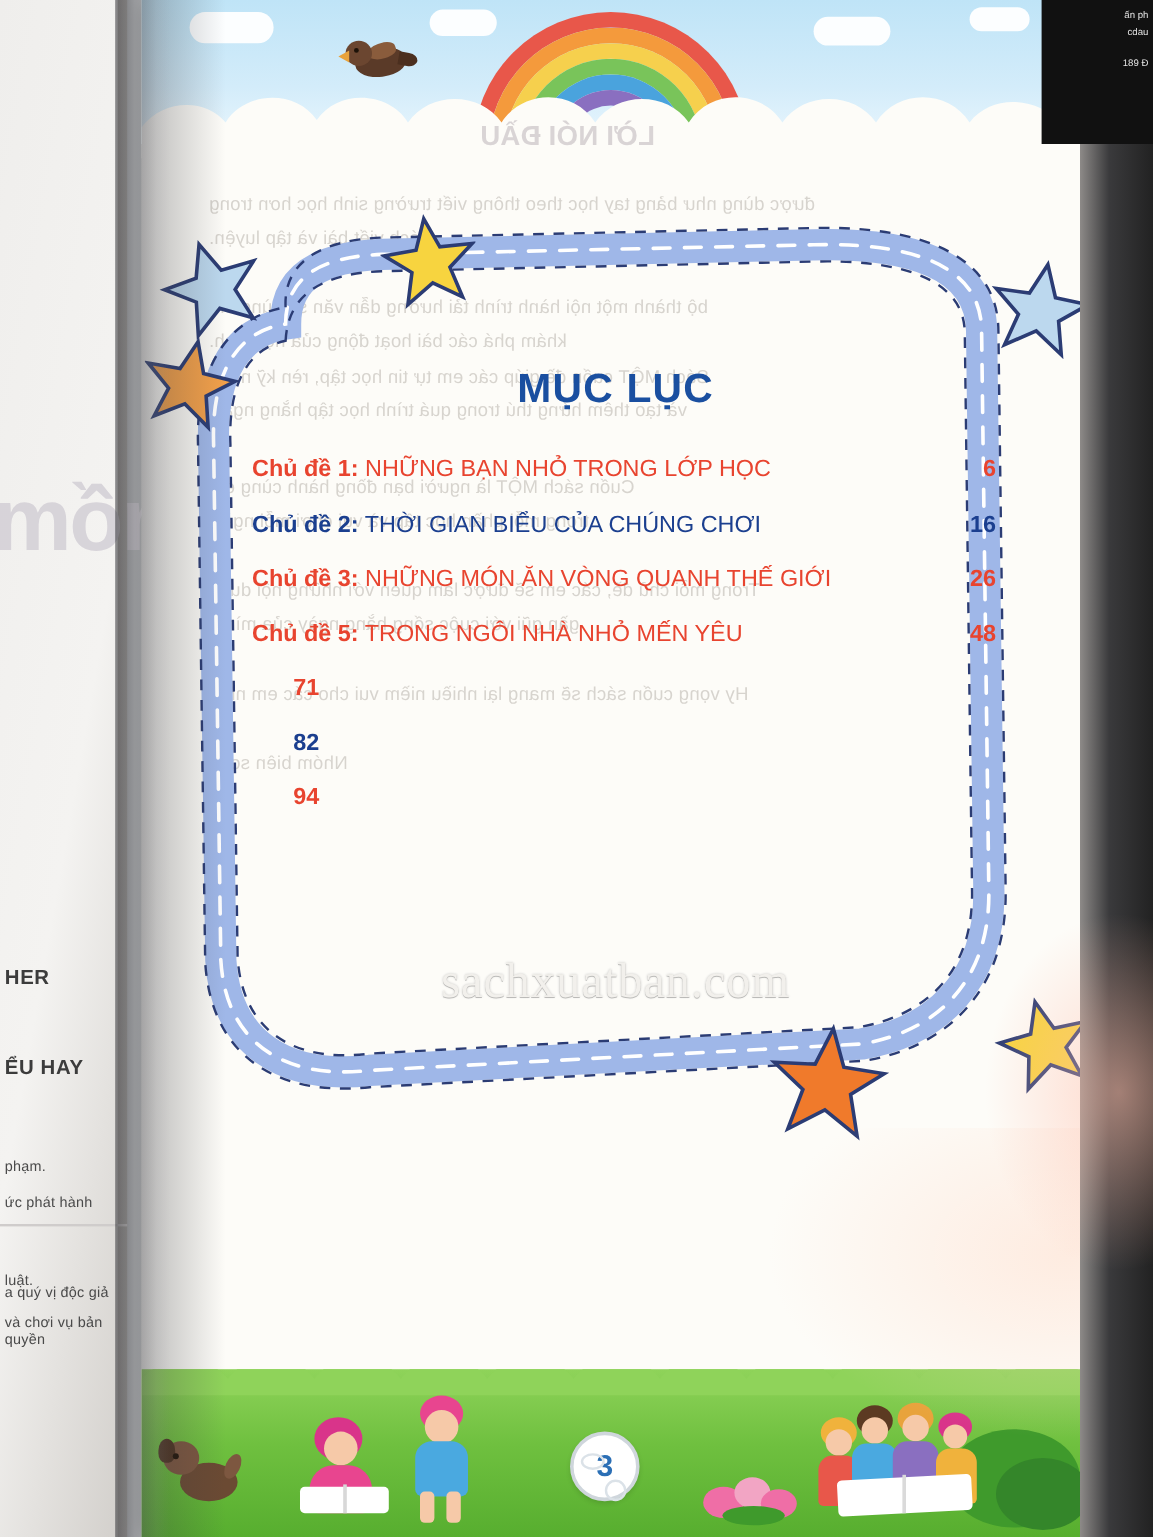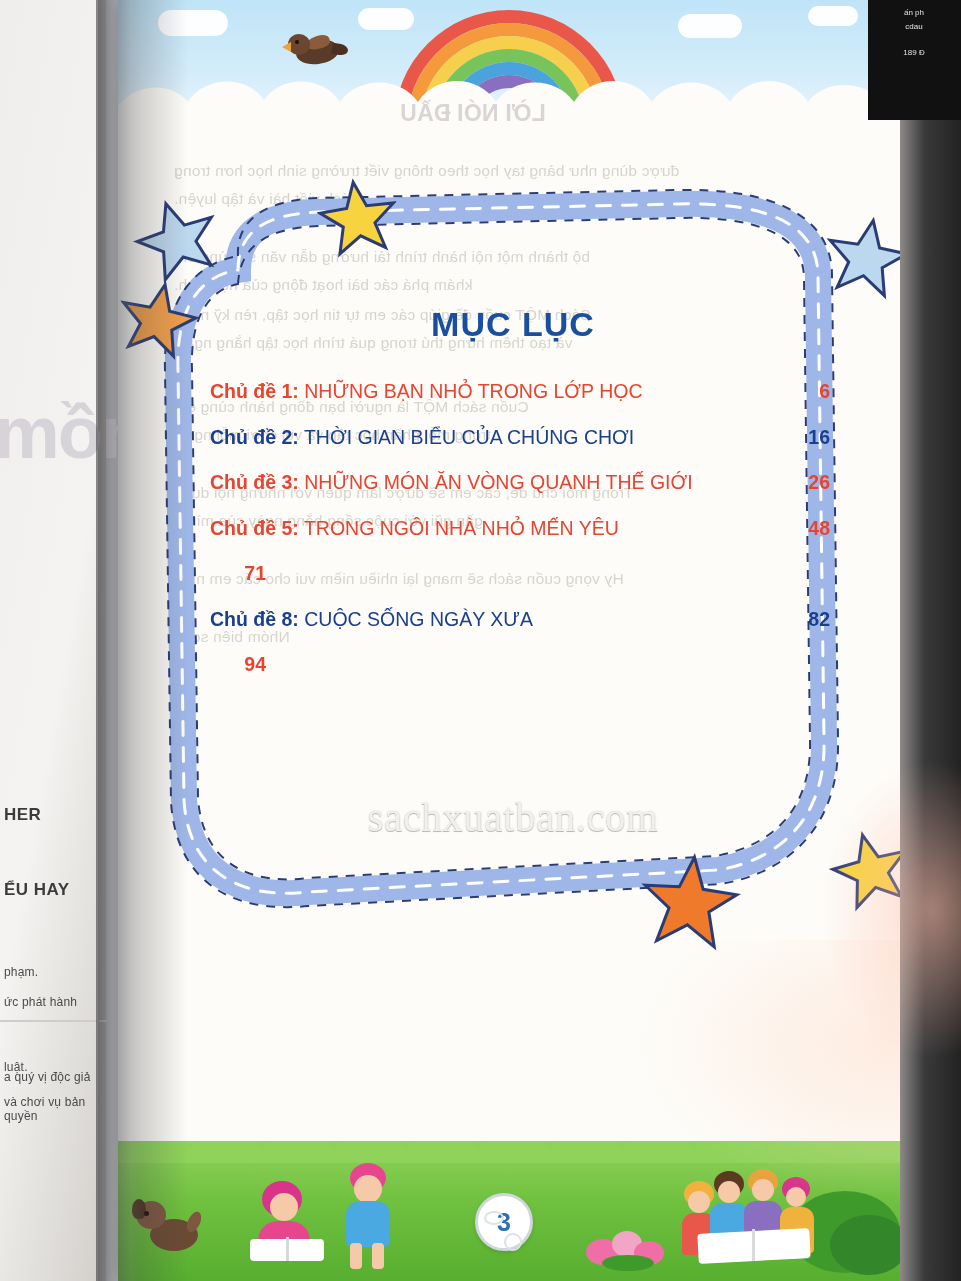--- a/index.html
+++ b/index.html
@@ -80,21 +80,21 @@
     position: absolute;
     left: 868px; top: 0;
     width: 93px; height: 120px;
     background: #111;
   }
   .right-photo .t {
     position: absolute;
     right: 4px;
     font-size: 8px;
     color: #e4e4e4;
-    text-align: center;
+    text-align: right;
     width: 86px;
   }
   .right-glow {
     position:absolute;
     left: 820px; top: 760px;
     width: 141px; height: 300px;
     background: radial-gradient(ellipse at 80% 50%, rgba(255,190,170,.55), rgba(255,190,170,0) 70%);
     pointer-events:none;
   }
 
@@ -382,21 +382,20 @@
           <div class="page c-red">26</div>
         </div>
         <div class="toc-row">
           <div class="label c-red"><span class="chu">Chủ đề 5:</span> <span>TRONG NGÔI NHÀ NHỎ MẾN YÊU</span></div>
           <div class="page c-red">48</div>
         </div>
         <div class="toc-row">
           <div class="page c-red">71</div>
         </div>
         <div class="toc-row">
-          <div class="label c-blue"><span class="chu">Chủ đề 8:</span> <span>CUỘC SỐNG NGÀY XƯA</span></div>
           <div class="page c-blue">82</div>
         </div>
         <div class="toc-row">
           <div class="page c-red">94</div>
         </div>
       </div>
 
     <div class="watermark">sachxuatban.com</div>
 
     <div class="grass">

